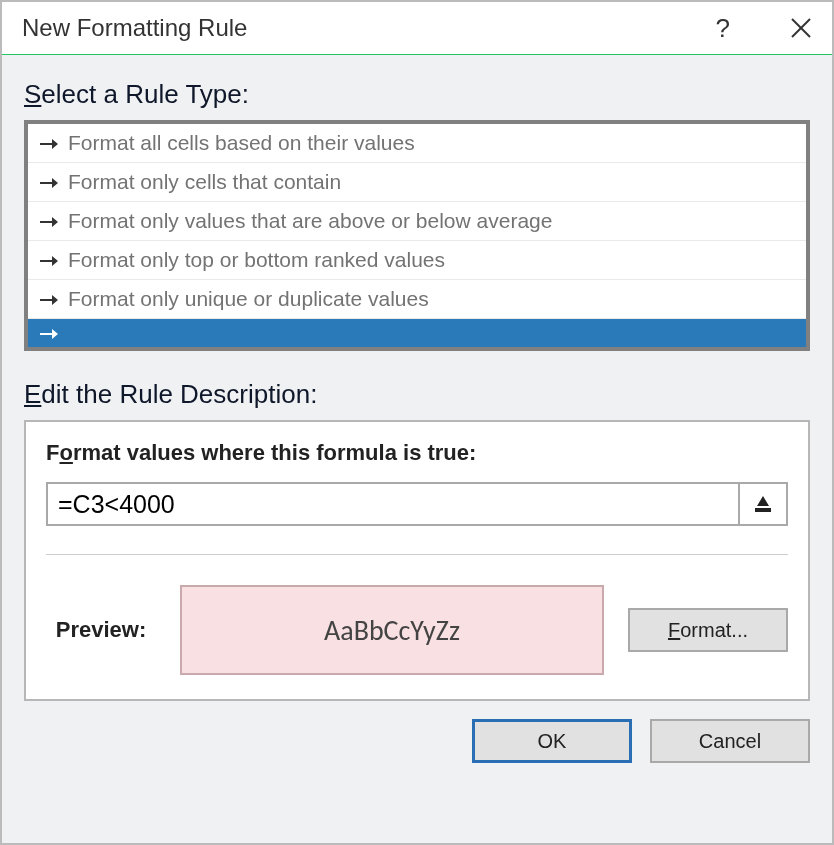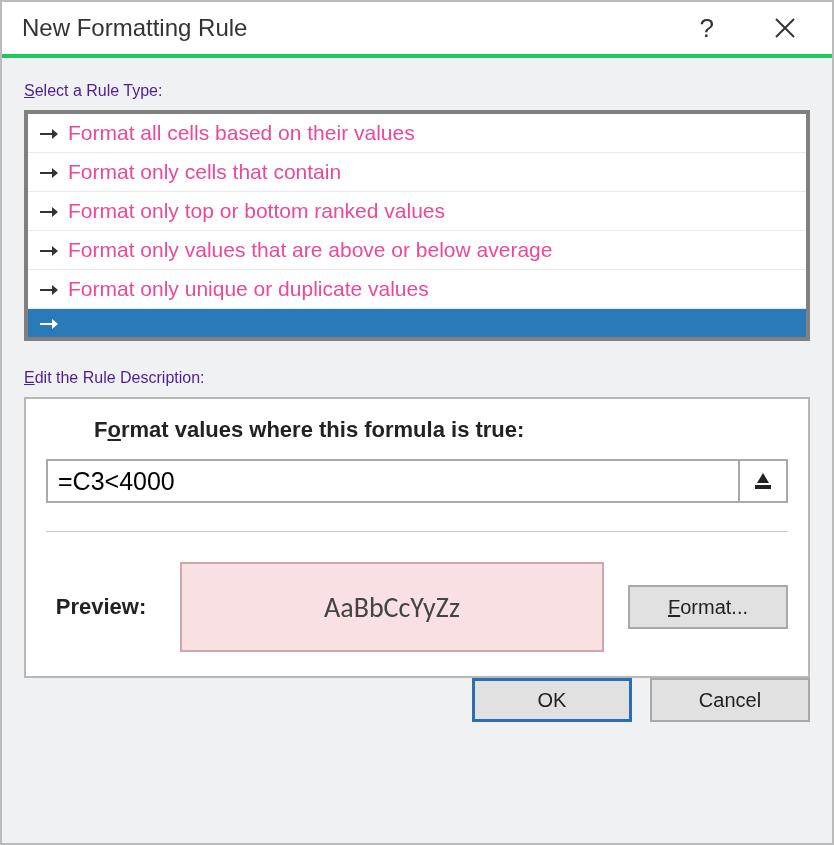--- a/index.html
+++ b/index.html
@@ -17,23 +17,23 @@
     height: 845px;
     border: 2px solid #bbb;
     background: #fff;
     display: flex;
     flex-direction: column;
   }
   .titlebar {
     display: flex;
     align-items: center;
     justify-content: space-between;
-    padding: 12px 36px 12px 20px;
-    background: #fff;
-    border-bottom: 4px solid #22c55e;
+    padding: 12px 20px 12px 20px;
+    background: #fff;
+    border-bottom: 1px solid #22c55e;
   }
   .titlebar-title {
     font-size: 24px;
     color: #333;
   }
   .titlebar-controls {
     display: flex;
     align-items: center;
     gap: 60px;
   }
@@ -47,59 +47,58 @@
   .titlebar-close svg { display: block; }
 
   .content {
     flex: 1;
     background: #f0f1f2;
     padding: 24px 22px 18px 22px;
     display: flex;
     flex-direction: column;
   }
   .section-label {
-    font-size: 16px;
-    color: #4c1d95;
+    font-size: 26px;
+    color: #0f172a;
     margin-bottom: 10px;
   }
   .section-label .ul { text-decoration: underline; }
 
   .rule-list {
     border: 4px solid #808080;
     background: #fff;
     margin-bottom: 28px;
   }
   .rule-item {
     display: flex;
     align-items: center;
     gap: 10px;
     padding: 7px 12px;
     font-size: 21px;
-    color: #ec4899;
+    color: #737373;
     border-bottom: 1px solid #e9e9e9;
     cursor: default;
   }
   .rule-item:last-child { border-bottom: none; }
   .rule-item.selected {
     background: #2a7ab9;
     color: #fff;
   }
   .arrow-icon svg { display: block; }
 
   .desc-box {
     border: 2px solid #b7b7b7;
     background: #fff;
     padding: 18px 20px 24px 20px;
   }
   .desc-heading {
     font-size: 22px;
     font-weight: 700;
     color: #222;
     margin-bottom: 16px;
-    margin-left: 48px;
   }
   .desc-heading .ul { text-decoration: underline; }
 
   .formula-row {
     display: flex;
     gap: 0;
     margin-bottom: 28px;
   }
   .formula-input {
     flex: 1;
@@ -162,20 +161,21 @@
     color: #222;
     cursor: pointer;
     font-family: inherit;
   }
   .format-btn .ul { text-decoration: underline; }
 
   .button-row {
     display: flex;
     justify-content: flex-end;
     gap: 18px;
+    padding-top: 18px;
   }
   .btn {
     width: 160px;
     height: 44px;
     font-size: 20px;
     font-family: inherit;
     cursor: pointer;
     border: 2px solid #a9a9a9;
     background: #e1e1e1;
     color: #222;
@@ -225,29 +225,29 @@
             </svg>
           </span>
           <span>Format only cells that contain</span>
         </div>
         <div class="rule-item">
           <span class="arrow-icon">
             <svg width="18" height="14" viewBox="0 0 18 14">
               <polygon points="0,7 12,7 12,3 18,8 12,13 12,9 0,9" fill="#333"></polygon>
             </svg>
           </span>
+          <span>Format only values that are above or below average</span>
+        </div>
+        <div class="rule-item">
+          <span class="arrow-icon">
+            <svg width="18" height="14" viewBox="0 0 18 14">
+              <polygon points="0,7 12,7 12,3 18,8 12,13 12,9 0,9" fill="#333"></polygon>
+            </svg>
+          </span>
           <span>Format only top or bottom ranked values</span>
-        </div>
-        <div class="rule-item">
-          <span class="arrow-icon">
-            <svg width="18" height="14" viewBox="0 0 18 14">
-              <polygon points="0,7 12,7 12,3 18,8 12,13 12,9 0,9" fill="#333"></polygon>
-            </svg>
-          </span>
-          <span>Format only values that are above or below average</span>
         </div>
         <div class="rule-item">
           <span class="arrow-icon">
             <svg width="18" height="14" viewBox="0 0 18 14">
               <polygon points="0,7 12,7 12,3 18,8 12,13 12,9 0,9" fill="#333"></polygon>
             </svg>
           </span>
           <span>Format only unique or duplicate values</span>
         </div>
         <div class="rule-item selected">

